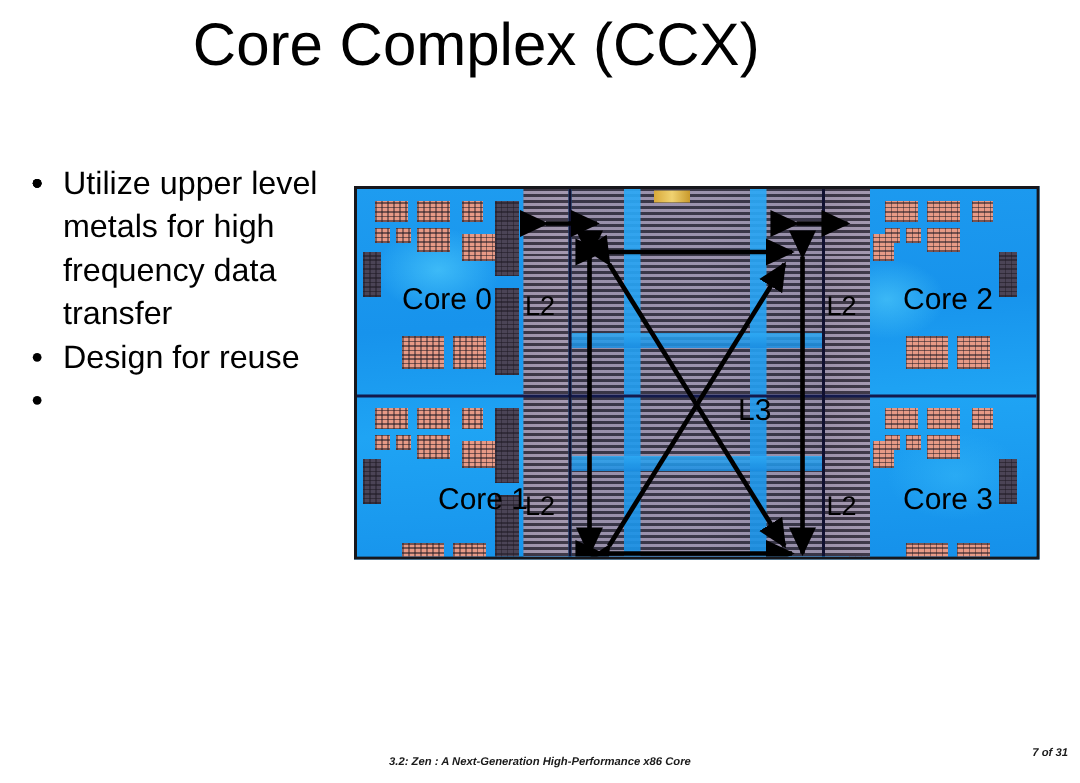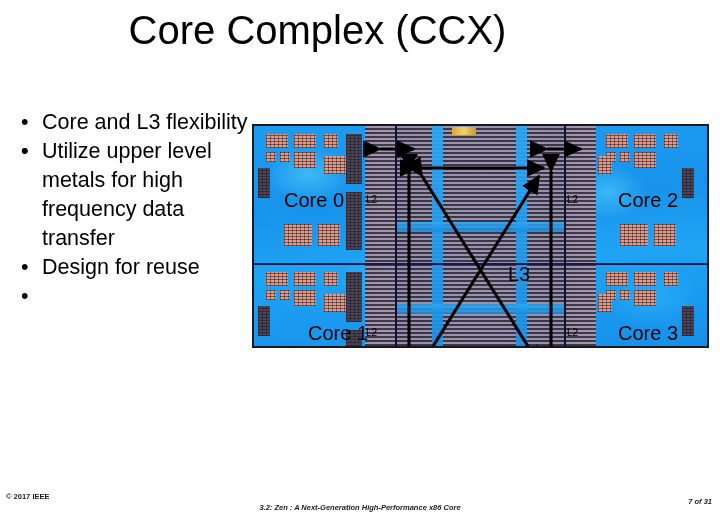--- a/index.html
+++ b/index.html
@@ -52,24 +52,24 @@
     position: absolute;
     left: 7px;
     top: 0;
     font-size: 21.5px;
     line-height: 29px;
   }
 
   
   #die-figure {
     position: absolute;
-    left: 252px;
+    left: 236px;
     top: 124px;
     width: 457px;
-    height: 224px;
+    height: 249px;
     border: 2px solid #17171c;
     box-sizing: border-box;
     overflow: hidden;
     background: #1596ee;
   }
   .die-inner {
     position: absolute;
     left: 0; top: 0; right: 0; bottom: 0;
     background:
       
@@ -163,21 +163,21 @@
 
   
   .die-label {
     position: absolute;
     color: #000000;
     font-weight: 400;
     white-space: nowrap;
     z-index: 6;
   }
   .die-label.core { font-size: 20px; }
-  .die-label.l2   { font-size: 10px; }
+  .die-label.l2   { font-size: 18px; }
   .die-label.l3   { font-size: 20px; }
 
   
   #arrow-overlay {
     position: absolute;
     left: 0; top: 0;
     width: 453px;
     height: 278px;
     z-index: 5;
   }
@@ -215,21 +215,20 @@
   }
 </style>
 </head>
 <body>
 
 <div id="slide-title">Core Complex (CCX)</div>
 
 <ul id="bullet-list">
   <li>
     <span class="bul">•</span>
-    <span>Core and L3 flexibility</span>
   </li>
   <li>
     <span class="bul">•</span>
   </li>
   <li>
     <span class="bul">•</span>
     <span>Utilize upper level metals for high frequency data transfer</span>
   </li>
   <li>
     <span class="bul">•</span>
@@ -346,16 +345,15 @@
         <line x1="168" y1="50" x2="285" y2="238"></line>
 
         <line x1="168" y1="238" x2="285" y2="50"></line>
       </g>
     </svg>
 
   </div>
 </div>
 
 <div id="footer-left">
-  <div>© 2017 IEEE</div>
 </div>
 <div id="footer-center">3.2: Zen : A Next-Generation High-Performance x86 Core</div>
 <div id="footer-right">7 of 31</div>
 
 </body></html>

